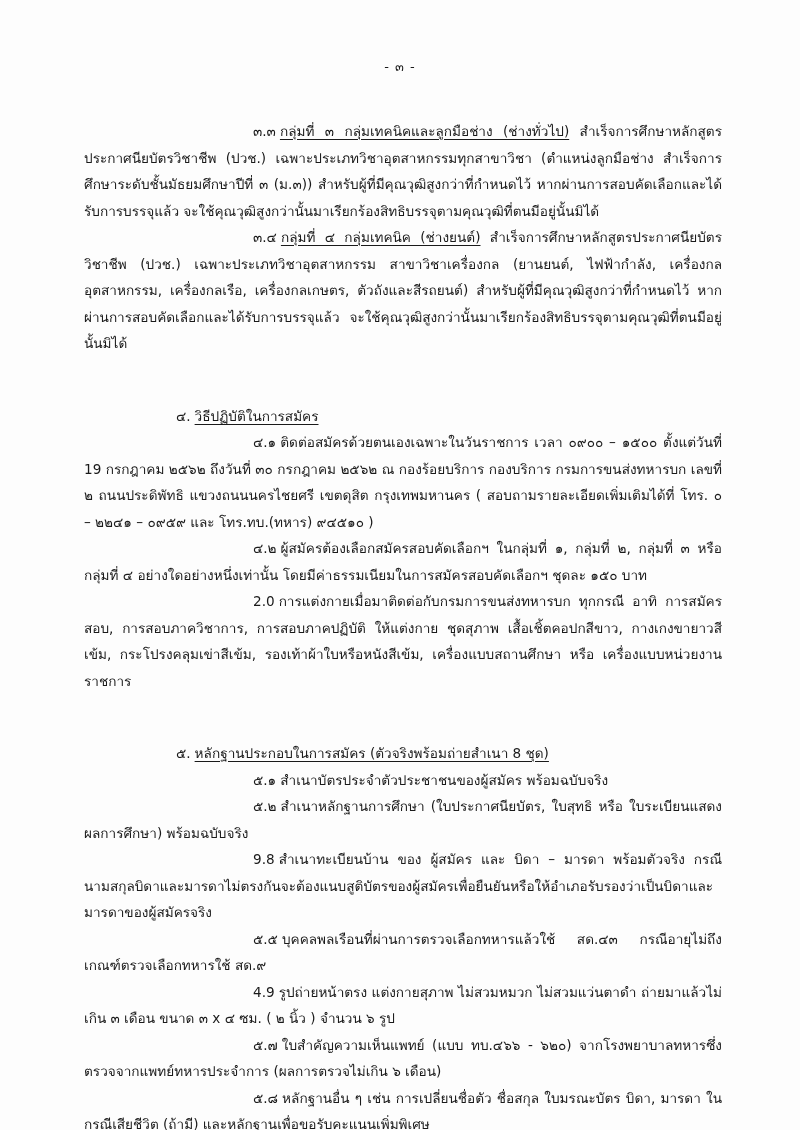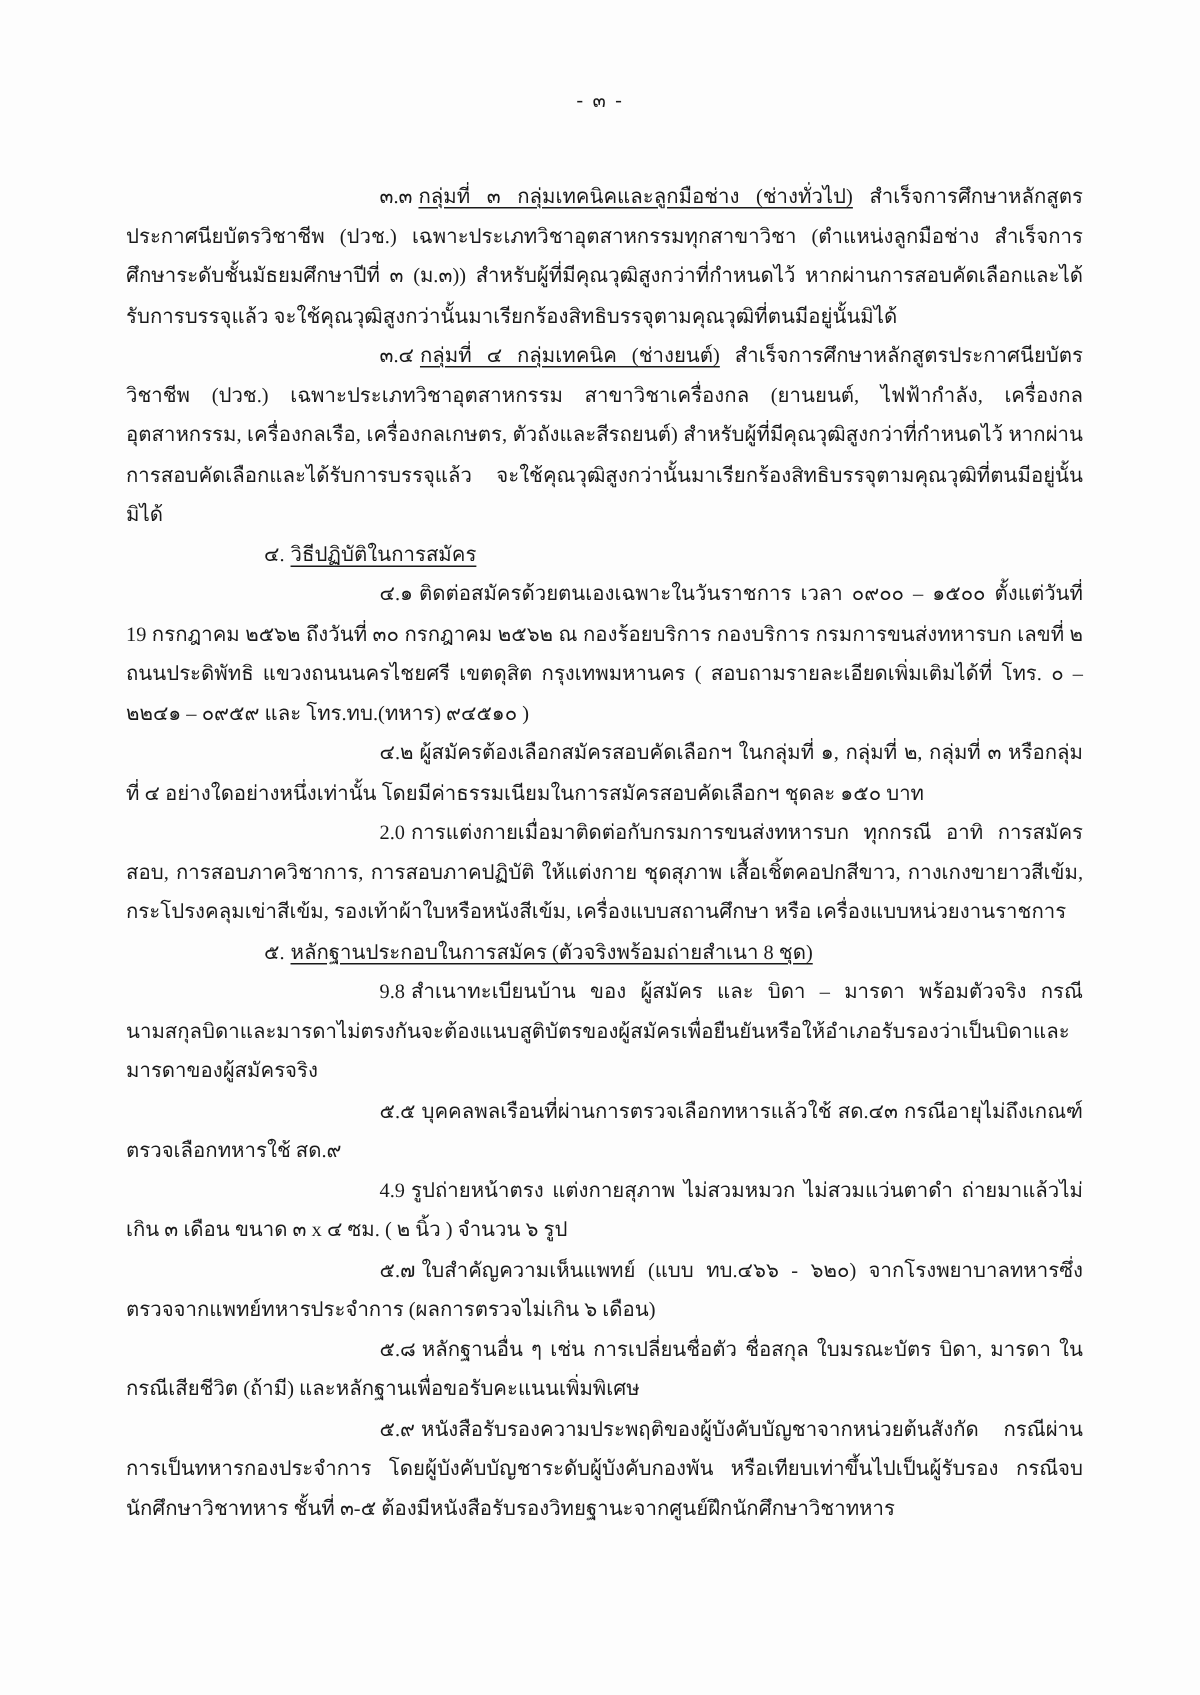--- a/index.html
+++ b/index.html
@@ -37,24 +37,23 @@
       left: 84px;
       top: 118px;
       width: 638px;
     }
     .para {
       font-size: 13.6px;
       line-height: 26.5px;
       text-align: justify;
       text-align-last: left;
       margin: 0;
-      font-family: Liberation Serif, serif;
     }
     .indent-item { text-indent: 169px; }
-    .indent-head { text-indent: 92px; }
+    .indent-head { text-indent: 92px; margin-top: 46px; }
     .u { text-decoration: underline; text-underline-offset: 3px; }
     .num { margin-right: 4px; }
   </style>
 </head>
 <body>
 
 <div class="page">
 
   <div class="page-number">- ๓ -</div>
 
@@ -65,20 +64,22 @@
     <p class="para indent-item"><span class="num">๓.๔</span><span class="u">กลุ่มที่ ๔ กลุ่มเทคนิค (ช่างยนต์)</span> <span>สำเร็จการศึกษาหลักสูตรประกาศนียบัตรวิชาชีพ (ปวช.) เฉพาะประเภทวิชาอุตสาหกรรม สาขาวิชาเครื่องกล (ยานยนต์, ไฟฟ้ากำลัง, เครื่องกลอุตสาหกรรม, เครื่องกลเรือ, เครื่องกลเกษตร, ตัวถังและสีรถยนต์) สำหรับผู้ที่มีคุณวุฒิสูงกว่าที่กำหนดไว้ หากผ่านการสอบคัดเลือกและได้รับการบรรจุแล้ว จะใช้คุณวุฒิสูงกว่านั้นมาเรียกร้องสิทธิบรรจุตามคุณวุฒิที่ตนมีอยู่นั้นมิได้</span></p>
 
     <p class="para indent-head"><span class="num">๔.</span><span class="u">วิธีปฏิบัติในการสมัคร</span></p>
 
     <p class="para indent-item"><span class="num">๔.๑</span><span>ติดต่อสมัครด้วยตนเองเฉพาะในวันราชการ เวลา ๐๙๐๐ – ๑๕๐๐ ตั้งแต่วันที่ 19 กรกฎาคม ๒๕๖๒ ถึงวันที่ ๓๐ กรกฎาคม ๒๕๖๒ ณ กองร้อยบริการ กองบริการ กรมการขนส่งทหารบก เลขที่ ๒ ถนนประดิพัทธิ  แขวงถนนนครไชยศรี เขตดุสิต กรุงเทพมหานคร ( สอบถามรายละเอียดเพิ่มเติมได้ที่ โทร. ๐ – ๒๒๔๑ – ๐๙๕๙ และ โทร.ทบ.(ทหาร) ๙๔๕๑๐ )</span></p>
     <p class="para indent-item"><span class="num">๔.๒</span><span>ผู้สมัครต้องเลือกสมัครสอบคัดเลือกฯ ในกลุ่มที่ ๑, กลุ่มที่ ๒, กลุ่มที่ ๓ หรือกลุ่มที่ ๔ อย่างใดอย่างหนึ่งเท่านั้น โดยมีค่าธรรมเนียมในการสมัครสอบคัดเลือกฯ  ชุดละ ๑๕๐ บาท</span></p>
     <p class="para indent-item"><span class="num">2.0</span><span>การแต่งกายเมื่อมาติดต่อกับกรมการขนส่งทหารบก  ทุกกรณี อาทิ การสมัครสอบ, การสอบภาควิชาการ, การสอบภาคปฏิบัติ ให้แต่งกาย ชุดสุภาพ เสื้อเชิ้ตคอปกสีขาว, กางเกงขายาวสีเข้ม, กระโปรงคลุมเข่าสีเข้ม, รองเท้าผ้าใบหรือหนังสีเข้ม, เครื่องแบบสถานศึกษา  หรือ เครื่องแบบหน่วยงานราชการ</span></p>
 
     <p class="para indent-head"><span class="num">๕.</span><span class="u">หลักฐานประกอบในการสมัคร (ตัวจริงพร้อมถ่ายสำเนา 8 ชุด)</span></p>
 
+    <p class="para indent-item"><span class="num">๕.๑</span><span>สำเนาบัตรประจำตัวประชาชนของผู้สมัคร พร้อมฉบับจริง</span></p>
+    <p class="para indent-item"><span class="num">๕.๒</span><span>สำเนาหลักฐานการศึกษา (ใบประกาศนียบัตร, ใบสุทธิ หรือ ใบระเบียนแสดงผลการศึกษา) พร้อมฉบับจริง</span></p>
     <p class="para indent-item"><span class="num">9.8</span><span>สำเนาทะเบียนบ้าน ของ ผู้สมัคร และ บิดา – มารดา พร้อมตัวจริง กรณี นามสกุลบิดาและมารดาไม่ตรงกันจะต้องแนบสูติบัตรของผู้สมัครเพื่อยืนยันหรือให้อำเภอรับรองว่าเป็นบิดาและมารดาของผู้สมัครจริง</span></p>
     <p class="para indent-item"><span class="num">๕.๕</span><span>บุคคลพลเรือนที่ผ่านการตรวจเลือกทหารแล้วใช้ สด.๔๓ กรณีอายุไม่ถึงเกณฑ์ตรวจเลือกทหารใช้ สด.๙</span></p>
     <p class="para indent-item"><span class="num">4.9</span><span>รูปถ่ายหน้าตรง แต่งกายสุภาพ ไม่สวมหมวก ไม่สวมแว่นตาดำ ถ่ายมาแล้วไม่เกิน ๓ เดือน ขนาด ๓ x ๔ ซม.  ( ๒ นิ้ว ) จำนวน  ๖  รูป</span></p>
     <p class="para indent-item"><span class="num">๕.๗</span><span>ใบสำคัญความเห็นแพทย์ (แบบ ทบ.๔๖๖ - ๖๒๐) จากโรงพยาบาลทหารซึ่งตรวจจากแพทย์ทหารประจำการ (ผลการตรวจไม่เกิน ๖ เดือน)</span></p>
     <p class="para indent-item"><span class="num">๕.๘</span><span>หลักฐานอื่น ๆ เช่น การเปลี่ยนชื่อตัว ชื่อสกุล ใบมรณะบัตร บิดา, มารดา ในกรณีเสียชีวิต (ถ้ามี) และหลักฐานเพื่อขอรับคะแนนเพิ่มพิเศษ</span></p>
     <p class="para indent-item"><span class="num">๕.๙</span><span>หนังสือรับรองความประพฤติของผู้บังคับบัญชาจากหน่วยต้นสังกัด กรณีผ่านการเป็นทหารกองประจำการ โดยผู้บังคับบัญชาระดับผู้บังคับกองพัน หรือเทียบเท่าขึ้นไปเป็นผู้รับรอง กรณีจบนักศึกษาวิชาทหาร ชั้นที่  ๓-๕ ต้องมีหนังสือรับรองวิทยฐานะจากศูนย์ฝึกนักศึกษาวิชาทหาร</span></p>
 
   </div>
 </div>
 

